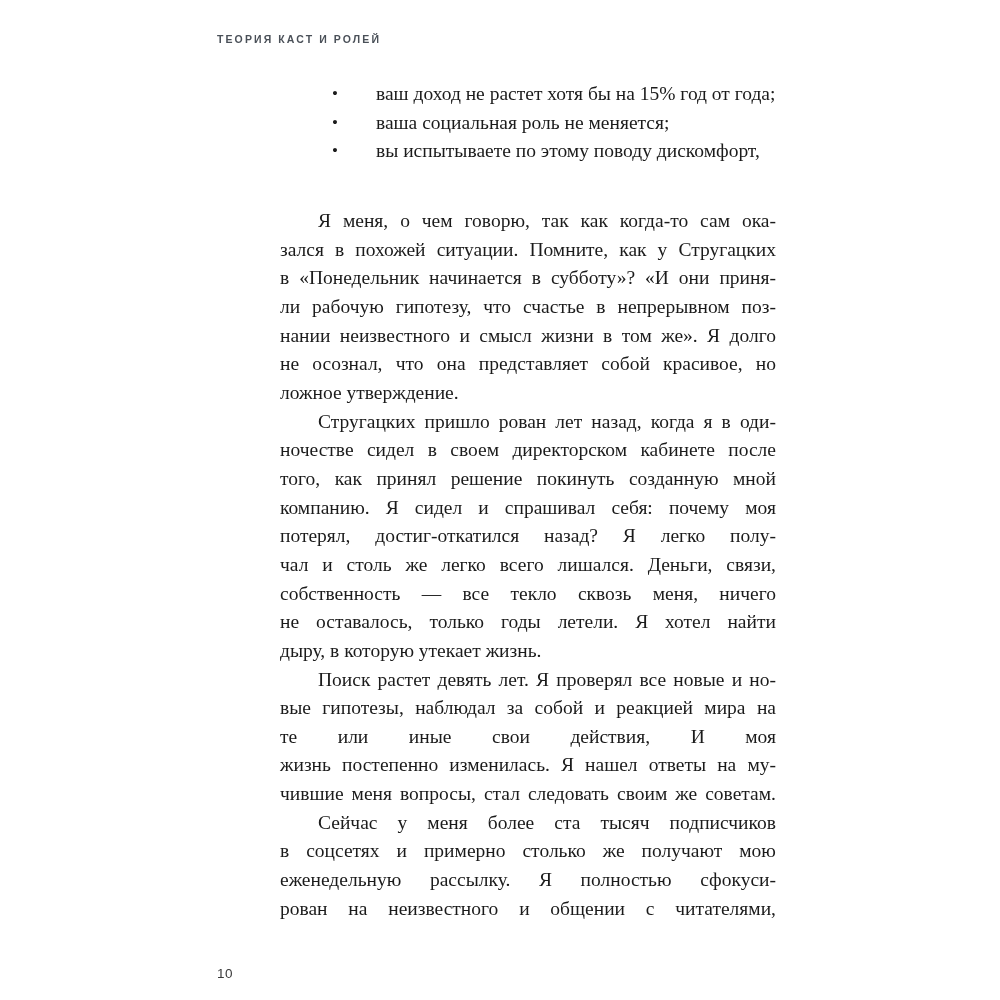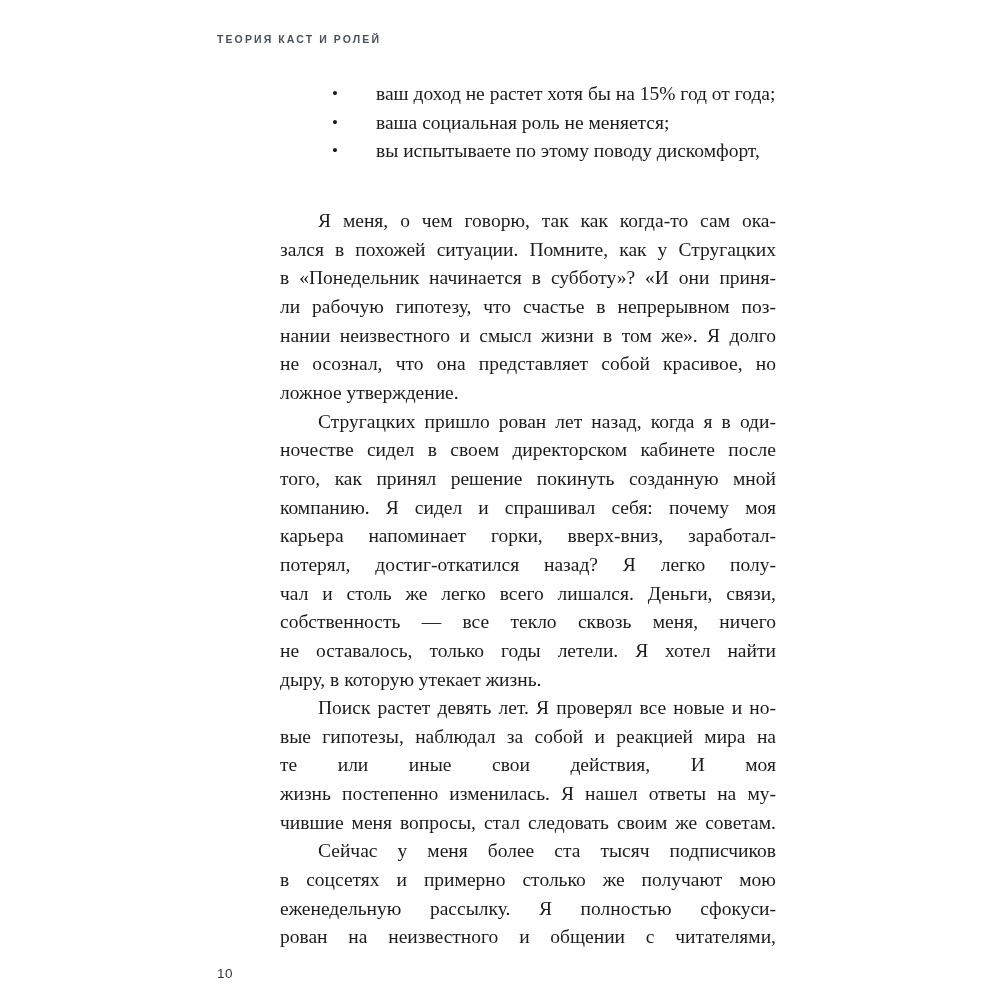--- a/index.html
+++ b/index.html
@@ -237,27 +237,20 @@
           <span>компанию.</span>
           <span>Я</span>
           <span>сидел</span>
           <span>и</span>
           <span>спрашивал</span>
           <span>себя:</span>
           <span>почему</span>
           <span>моя</span>
         </div>
         <div class="line just">
-          <span>карьера</span>
-          <span>напоминает</span>
-          <span>горки,</span>
-          <span>вверх-вниз,</span>
-          <span>заработал-</span>
-        </div>
-        <div class="line just">
           <span>потерял,</span>
           <span>достиг-откатился</span>
           <span>назад?</span>
           <span>Я</span>
           <span>легко</span>
           <span>полу-</span>
         </div>
         <div class="line just">
           <span>чал</span>
           <span>и</span>

